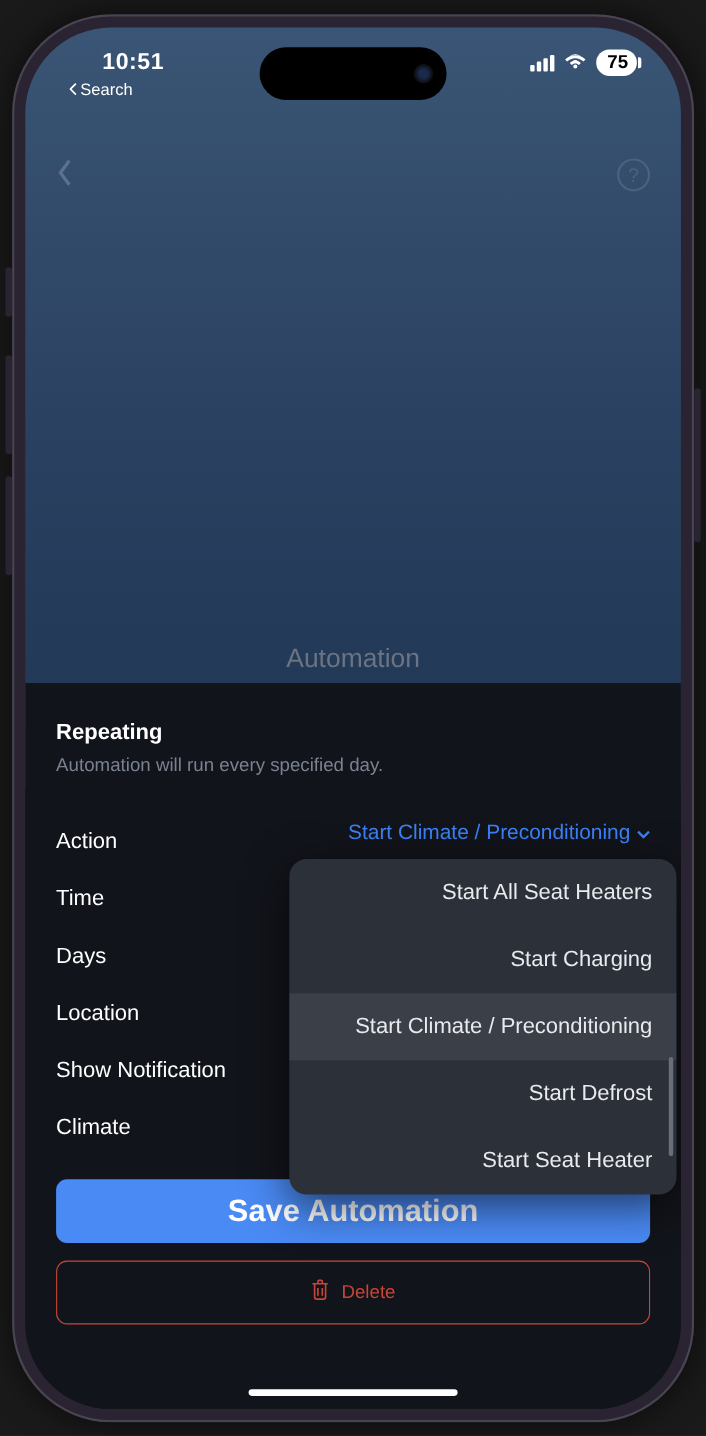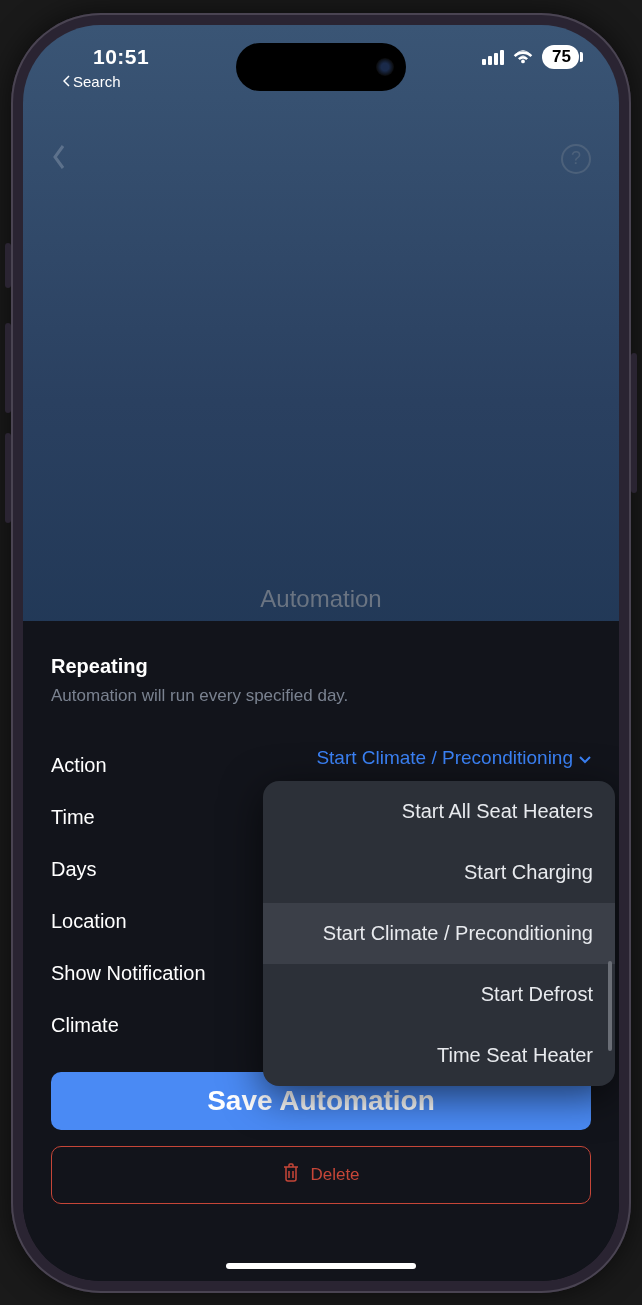--- a/index.html
+++ b/index.html
@@ -264,20 +264,20 @@
             </svg>
         </span>
         <span>Delete</span>
       </button>
 
       <div class="dropdown-menu">
         <div class="dropdown-item">Start All Seat Heaters</div>
         <div class="dropdown-item">Start Charging</div>
         <div class="dropdown-item selected">Start Climate / Preconditioning</div>
         <div class="dropdown-item">Start Defrost</div>
-        <div class="dropdown-item">Time Seat Heater</div>
+        <div class="dropdown-item">Start Seat Heater</div>
         <div class="dropdown-scroll-indicator"></div>
       </div>
     </div>
 
     <div class="home-indicator"></div>
   </div>
 </div>
 
 </body></html>

